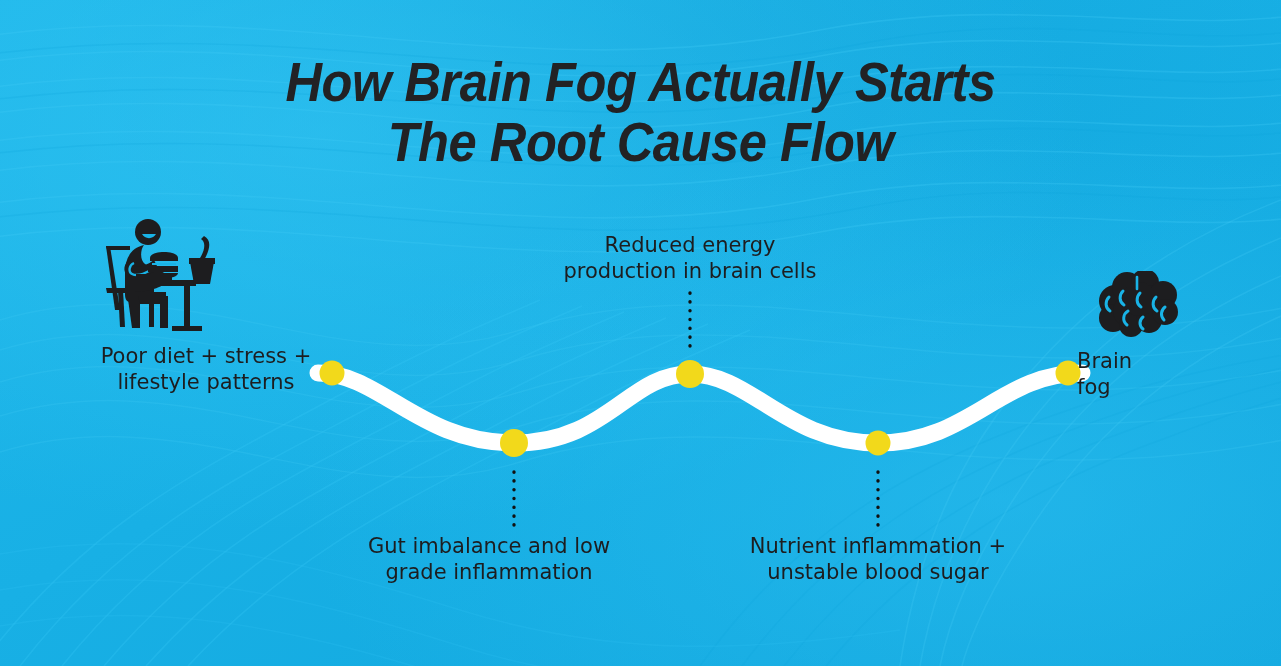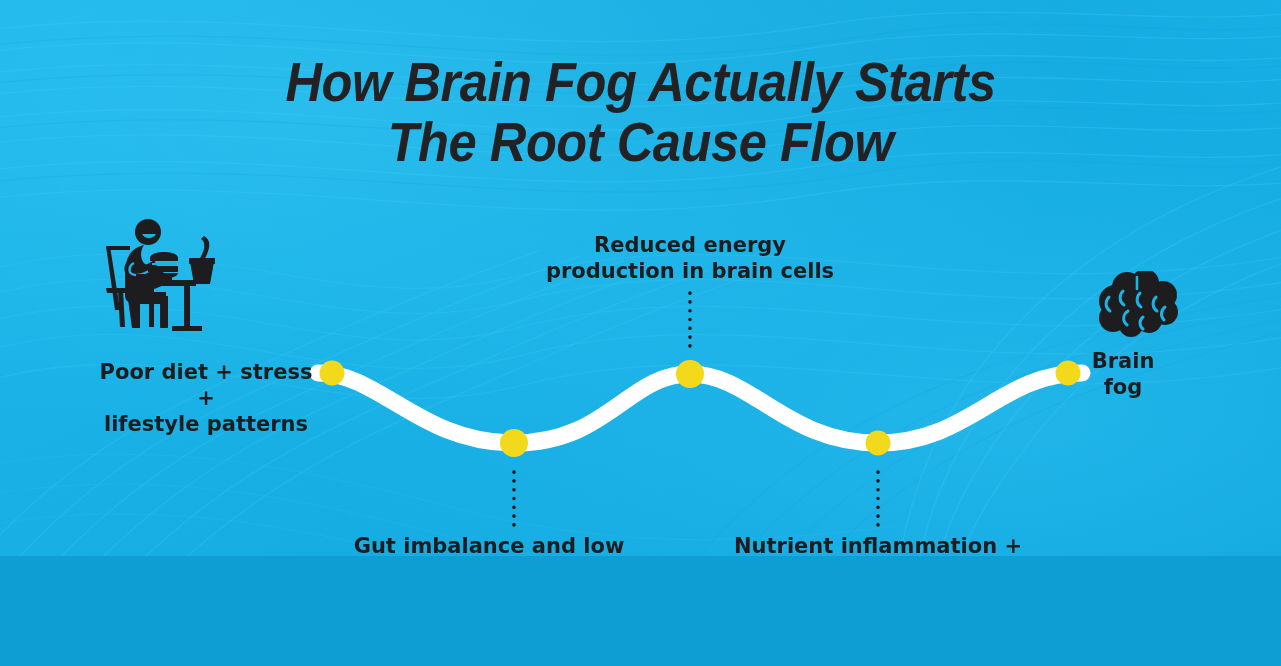--- a/index.html
+++ b/index.html
@@ -6,21 +6,21 @@
     margin: 0;
     padding: 0;
     background: #0f9ed4;
   }
   body {
     font-family: "Liberation Sans", sans-serif;
   }
   #infographic {
     position: relative;
     width: 1281px;
-    height: 556px;
+    height: 666px;
     overflow: hidden;
     background: #f9a8d4;
   }
   #bg-texture {
     position: absolute;
     inset: 0;
     width: 100%;
     height: 100%;
     display: block;
   }
@@ -47,21 +47,21 @@
     position: absolute;
     inset: 0;
     width: 1281px;
     height: 666px;
     z-index: 4;
   }
   .node-label {
     position: absolute;
     color: #1d1d1f;
     font-family: "DejaVu Sans", "Liberation Sans", sans-serif;
-    font-weight: bold;
+    font-weight: normal;
     font-size: 21px;
     line-height: 26px;
     z-index: 7;
     white-space: pre-line;
   }
   .lbl-center { text-align: center; transform: translateX(-50%); }
   .lbl-left   { text-align: left; }
   .icon-box {
     position: absolute;
     z-index: 7;
@@ -237,28 +237,28 @@
         <path d="M35 40 C 30 43, 29 50, 34 54"></path>
         <path d="M47 22 C 43 26, 43 33, 48 36"></path>
         <path d="M50 46 C 46 49, 46 55, 50 58"></path>
         <path d="M63 26 C 59 30, 59 37, 64 40"></path>
         <path d="M72 36 C 68 39, 67 45, 71 49"></path>
         <path d="M44 6 L44 18" stroke-width="2.6"></path>
       </g>
     </svg>
   </div>
 
-  <div class="node-label lbl-center" style="left:206px; top:343px; width:230px;margin-top:16px;">Poor diet + stress +
+  <div class="node-label lbl-center" style="left:206px; top:343px; width:230px;">Poor diet + stress +
 lifestyle patterns</div>
 
   <div class="node-label lbl-center" style="left:489px; top:533px; width:300px;">Gut imbalance and low
 grade inflammation</div>
 
   <div class="node-label lbl-center" style="left:690px; top:232px; width:320px;">Reduced energy
 production in brain cells</div>
 
   <div class="node-label lbl-center" style="left:878px; top:533px; width:300px;">Nutrient inflammation +
 unstable blood sugar</div>
 
-  <div class="node-label lbl-left" style="left:1048px; top:348px; width:150px;text-align:center;">Brain
+  <div class="node-label lbl-left" style="left:1077px; top:348px; width:150px;">Brain
 fog</div>
 
 </div>
 
 </body></html>

